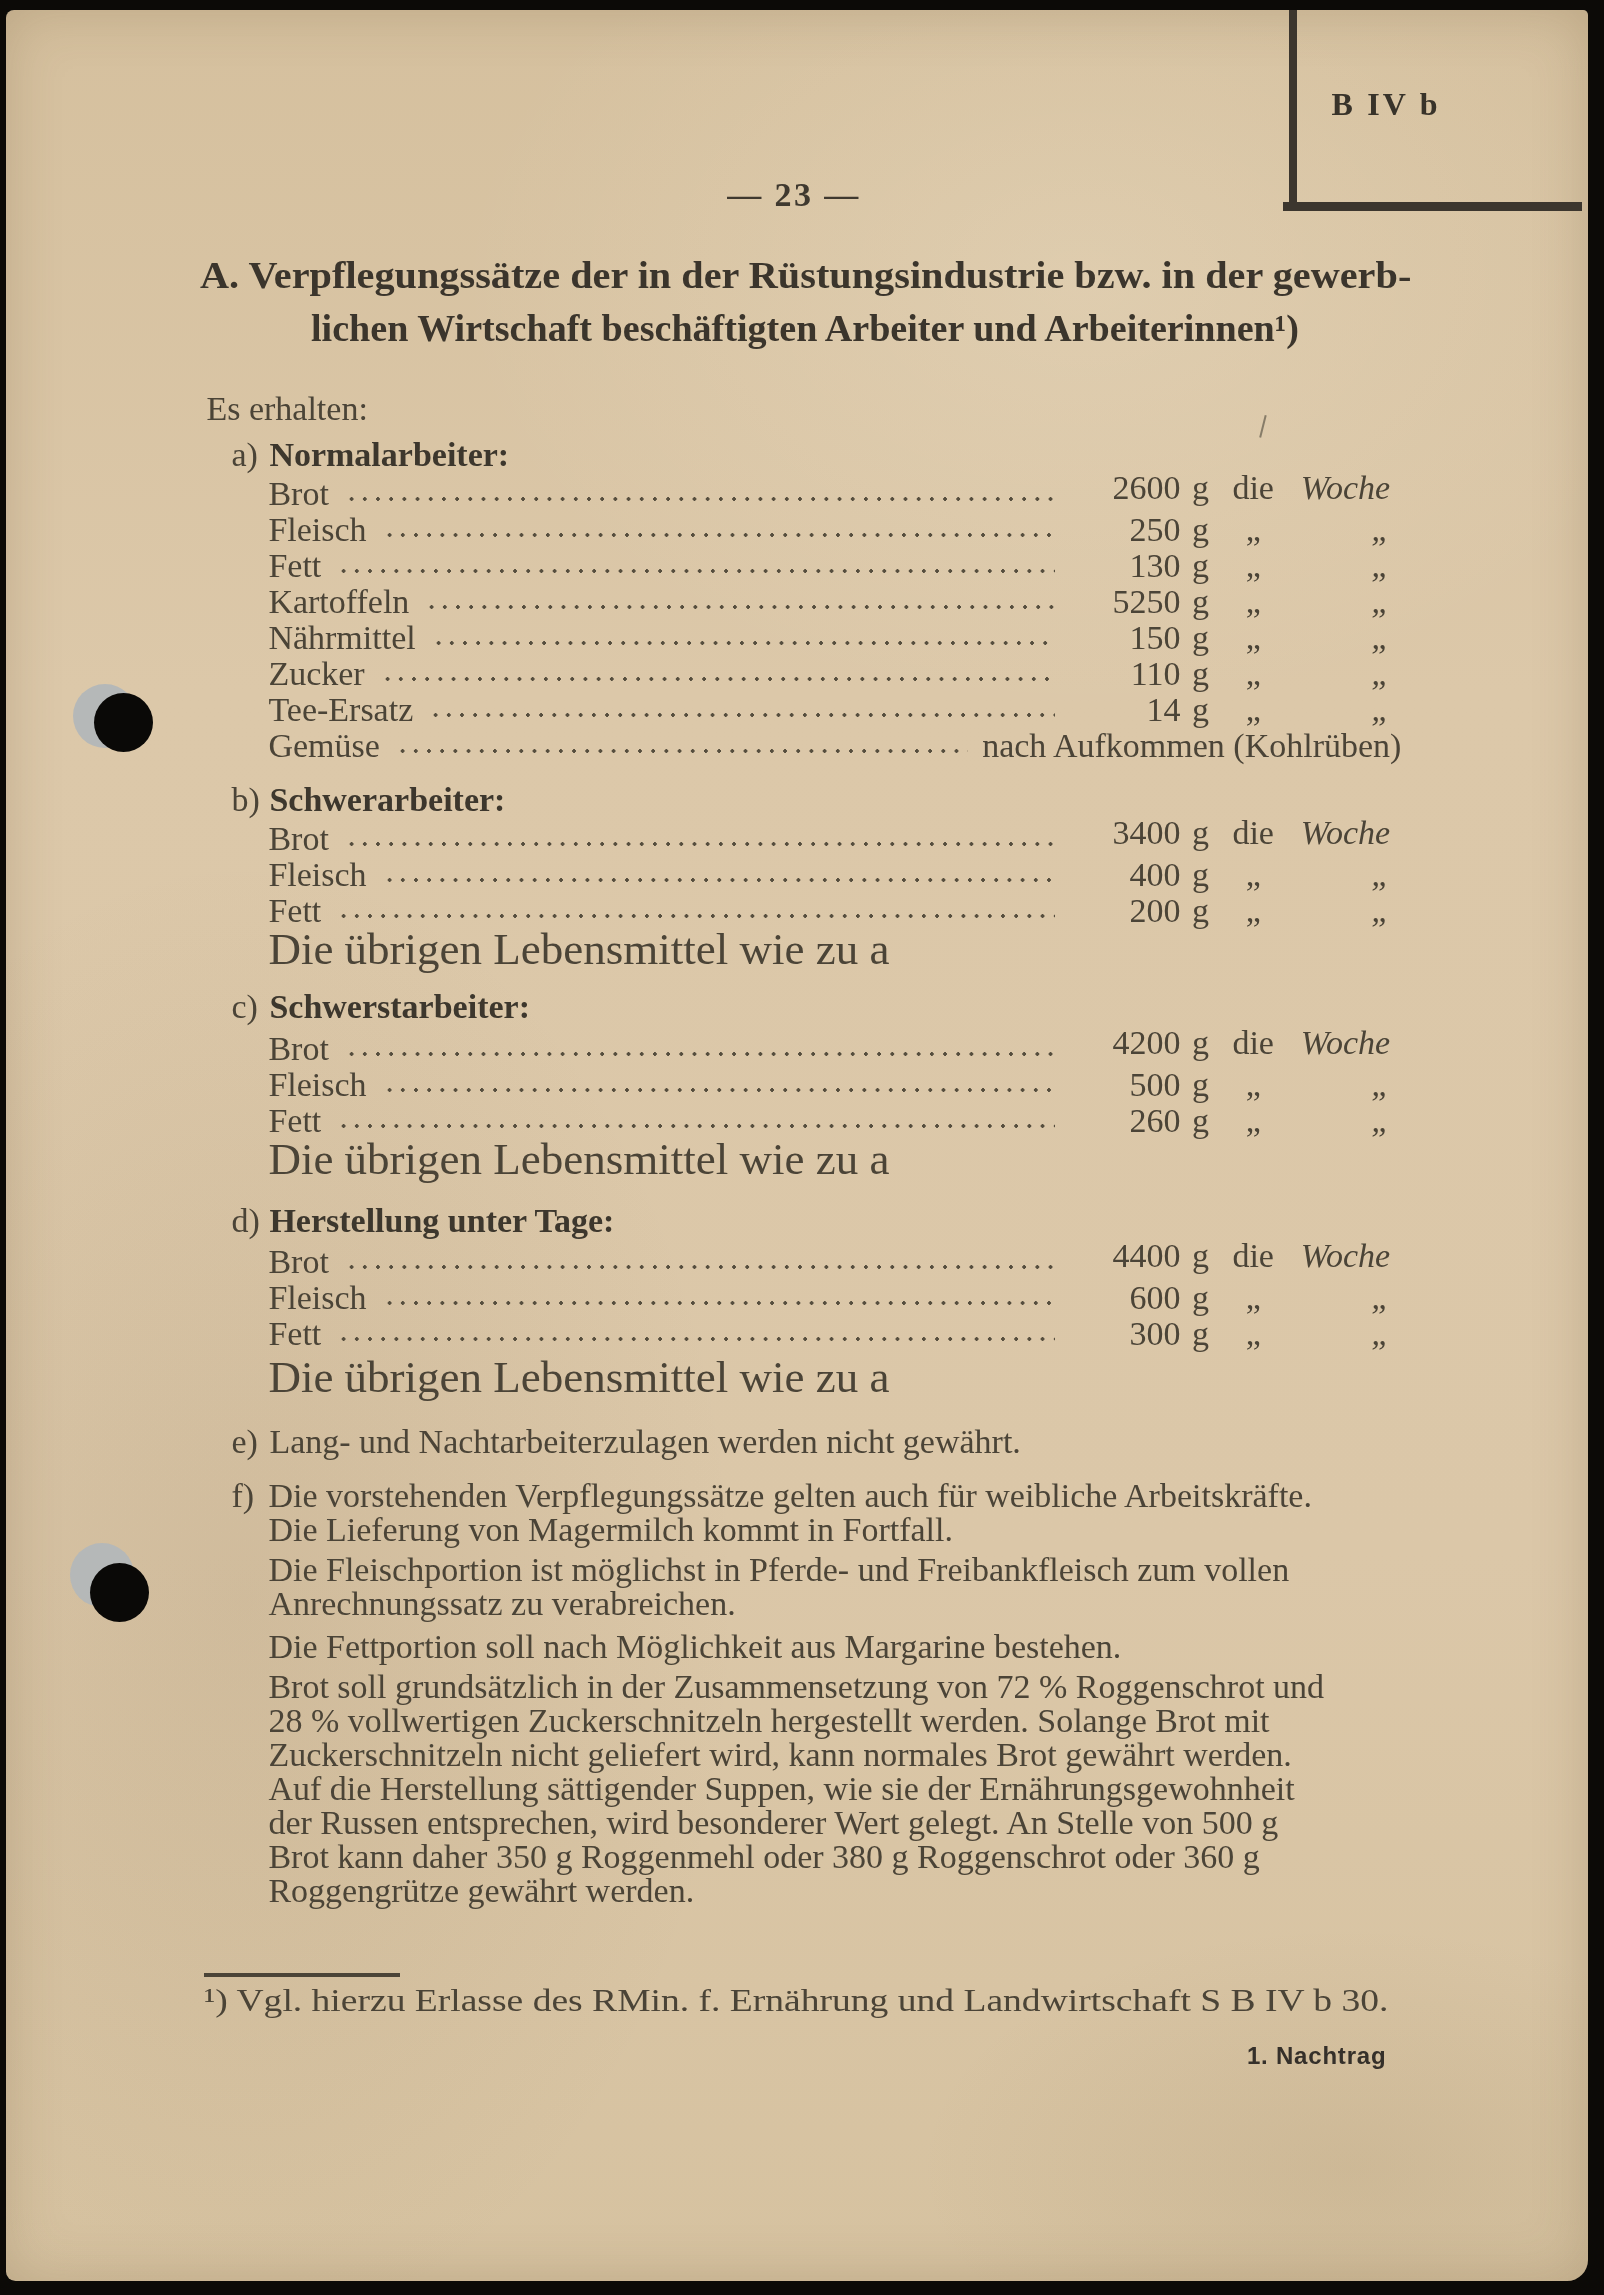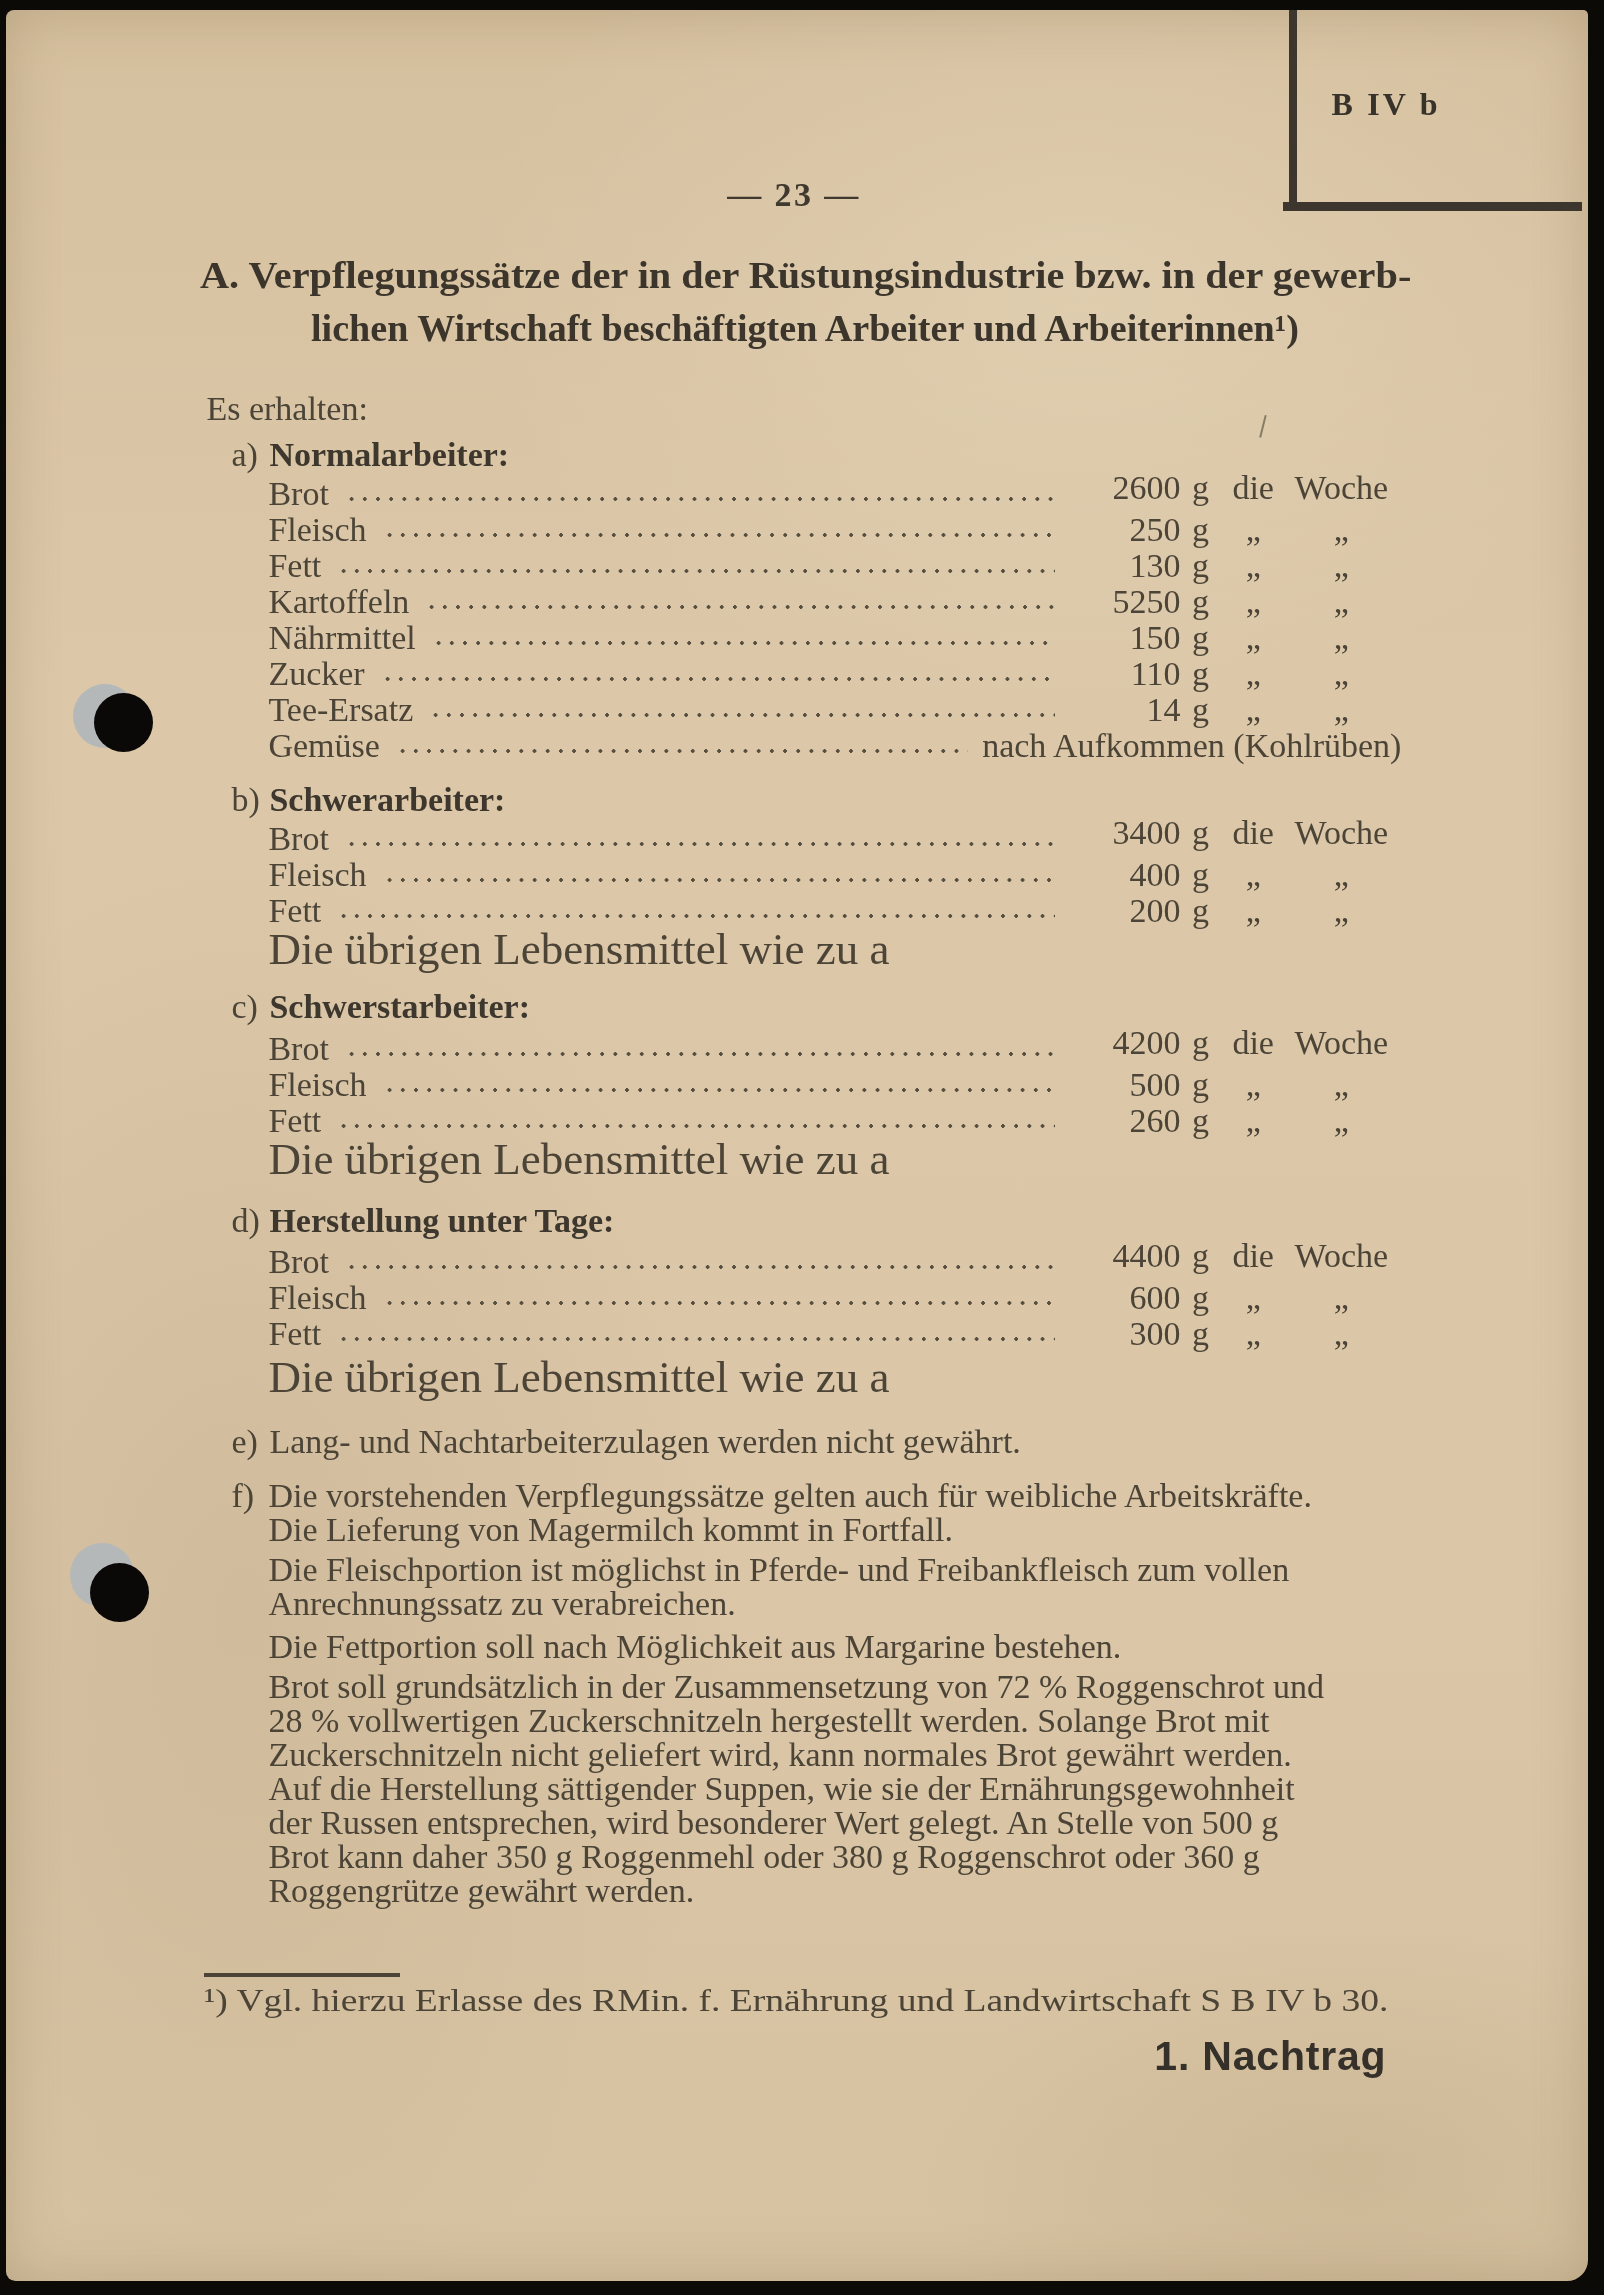--- a/index.html
+++ b/index.html
@@ -39,30 +39,30 @@
   .row .lbl{flex:none;}
   .row .dots{
     flex:1;margin-left:16px;margin-right:9.6px;
     background-image:radial-gradient(circle 2.6px at center,#564e3e 62%, rgba(86,78,62,0) 66%);
     background-size:13.2px 8px;background-repeat:repeat-x;background-position:0 19px;
   }
   .row .dots.short{margin-right:14.4px;}
   .row .amt{flex:none;width:116px;text-align:right;}
   .row .unitg{flex:none;width:40px;text-align:center;}
   .row .per{flex:none;width:72px;text-align:center;padding-right:6.4px;box-sizing:border-box;}
-  .row .period{flex:none;width:109px;text-align:center;padding-right:11.2px;box-sizing:border-box;}
+  .row .period{flex:none;width:109px;text-align:right;padding-right:11.2px;box-sizing:border-box;font-style:italic;}
   .row .val{flex:none;text-align:right;}
   .row.first .amt,.row.first .unitg,.row.first .per,.row.first .period{transform:translateY(-6.4px);}
   
   .fpara{width:1133px;font-size:34px;line-height:34px;color:#4b4437;}
   .fpara .pline{display:block;}
   
   .fn-rule{background:#4b4437;}
   .footnote{font-size:32px;line-height:38px;color:#4b4437;}
-  .supplement{font-family:"Liberation Sans", sans-serif;font-size:41px;line-height:40px;font-weight:bold;color:#35302a;letter-spacing:0.8px;}
+  .supplement{font-family:"Liberation Sans", sans-serif;font-size:24px;line-height:40px;font-weight:bold;color:#35302a;letter-spacing:0.8px;}
   
   .hole-gray{background:#b5b8b8;border-radius:50%;}
   .hole-black{background:#0a0907;border-radius:50%;}
   .artifact{background:#6a6152;opacity:.75;}
 </style>
 </head>
 <body>
 
 <div class="paper">
 

